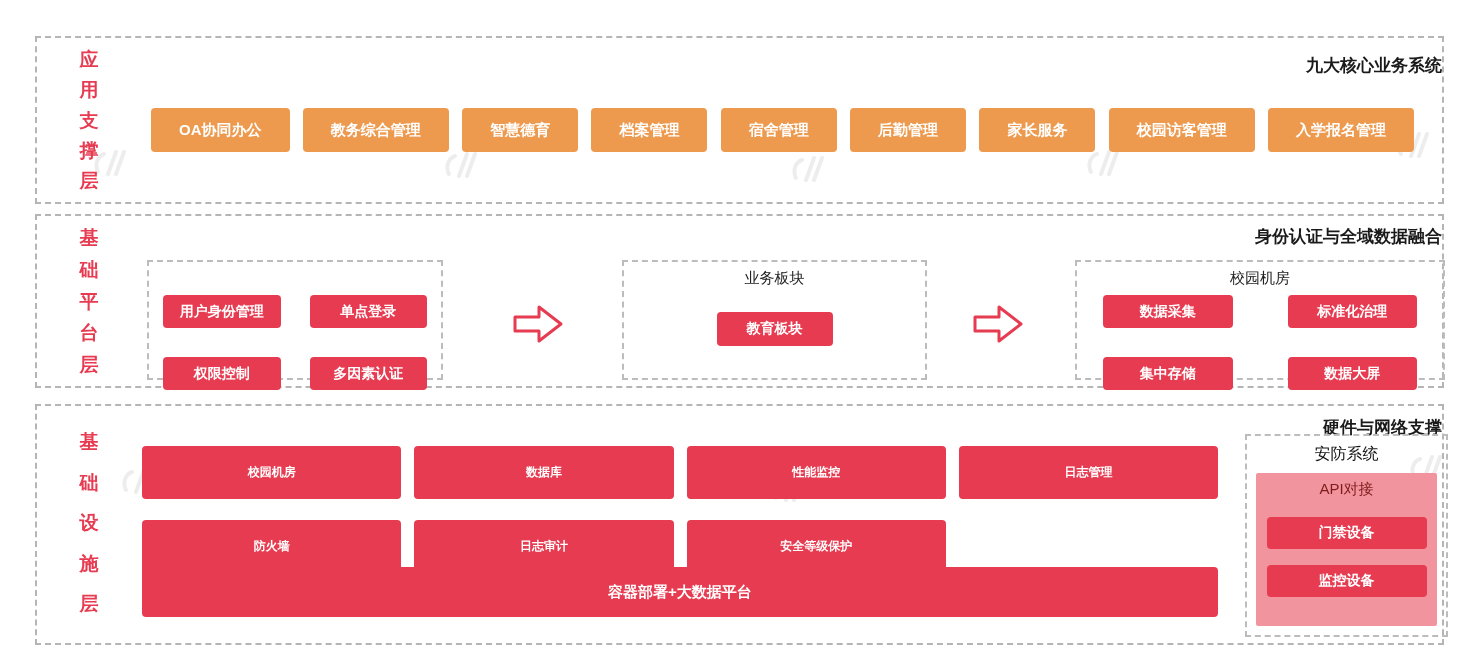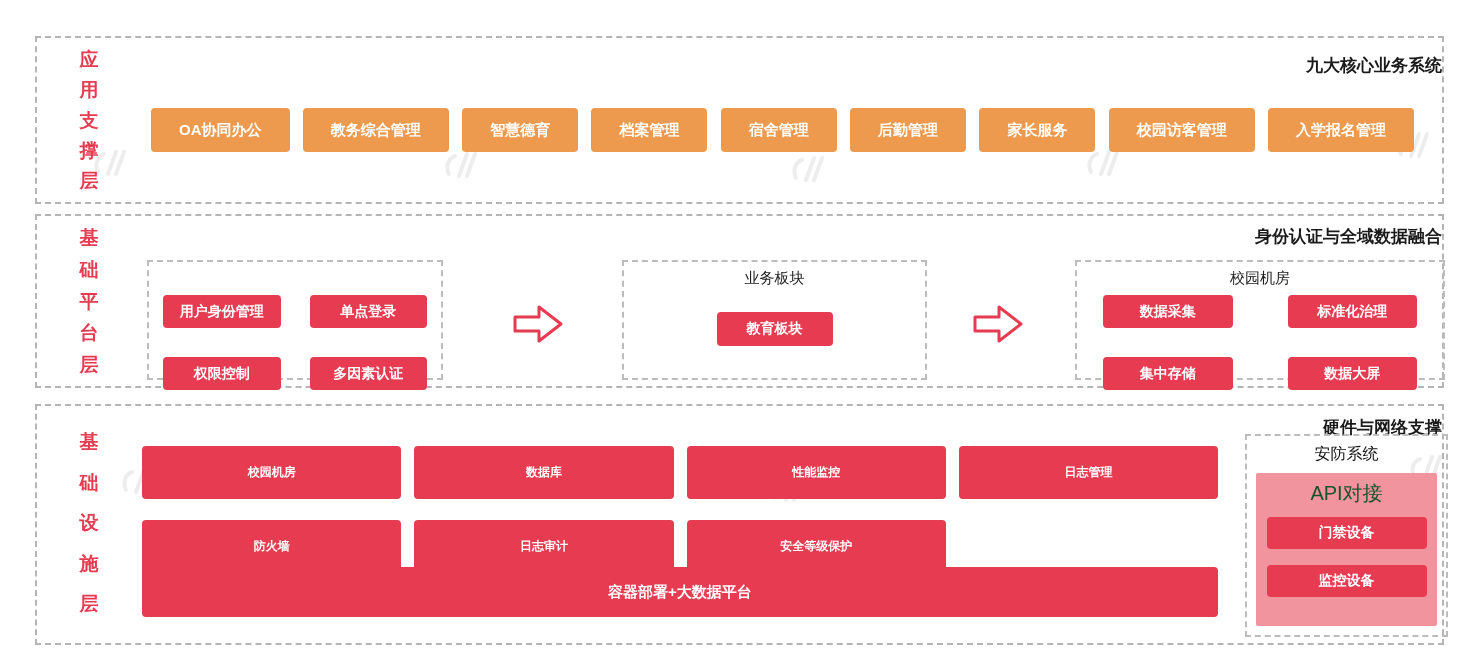--- a/index.html
+++ b/index.html
@@ -43,21 +43,21 @@
 
   
   .infra-grid{position:absolute;left:105px;top:40px;width:1076px;display:grid;
               grid-template-columns:repeat(4,1fr);column-gap:13px;row-gap:21px;}
   .infra-grid .btn{height:53px;font-size:12px;}
   .infra-wide{position:absolute;left:105px;top:161px;width:1076px;height:50px;font-size:15px;}
 
   .security-box{position:absolute;left:1208px;top:28px;width:203px;height:203px;border:2px dashed #bcbcbc;box-sizing:border-box;}
   .security-title{position:absolute;top:8px;left:0;right:0;text-align:center;font-size:16px;color:#111;}
   .api-panel{position:absolute;left:9px;right:9px;top:37px;bottom:9px;background:#f2949e;border-radius:2px;}
-  .api-title{position:absolute;top:7px;left:0;right:0;text-align:center;font-size:20px;color:#14532d;}
+  .api-title{position:absolute;top:7px;left:0;right:0;text-align:center;font-size:15px;color:#7f1d1d;}
   .api-panel .btn{position:absolute;left:50%;transform:translateX(-50%);width:160px;height:32px;font-size:14px;}
   .api-btn-1{top:44px;}
   .api-btn-2{top:92px;}
 
   .wm{position:absolute;opacity:.9;pointer-events:none;}
 </style>
 </head>
 <body>
 
 <div class="canvas">

